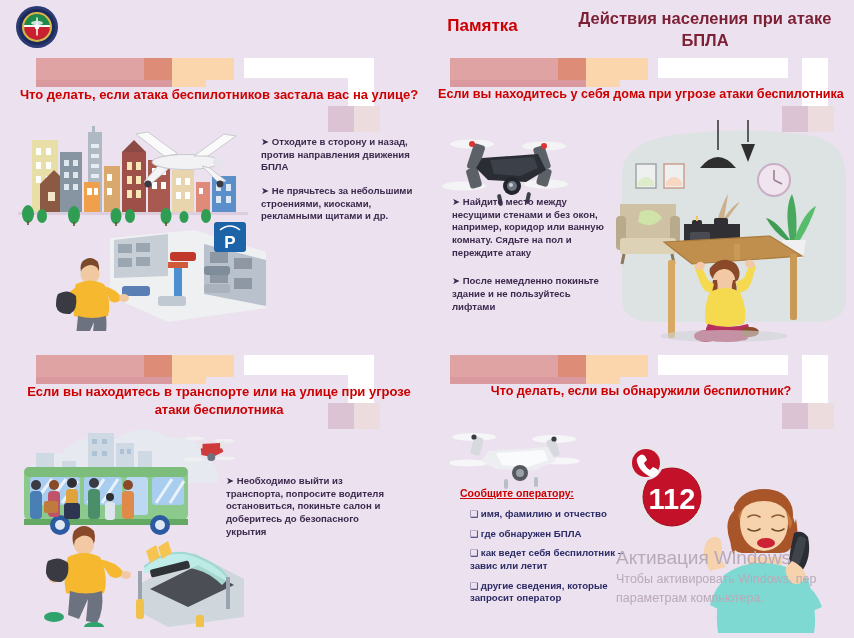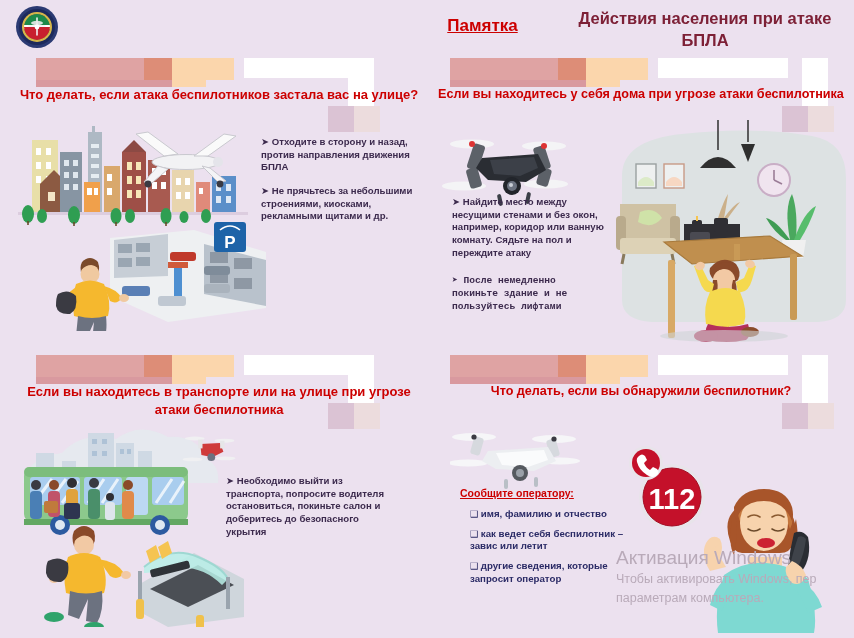--- a/index.html
+++ b/index.html
@@ -14,21 +14,21 @@
   
   .header{position:absolute;left:0;top:0;width:854px;height:56px;}
   .emblem{position:absolute;left:9px;top:4px;width:56px;height:46px;}
   .org-title{
     position:absolute;left:70px;top:5px;width:345px;
     font-size:8.3px;font-weight:bold;line-height:1.38;
     text-align:center;color:#1c1c3c;letter-spacing:.2px;
   }
   .pamyatka{
     position:absolute;left:425px;top:16px;width:115px;
-    font-size:17px;font-weight:bold;color:#cc0000;text-align:center;text-decoration:underline;
+    font-size:17px;font-weight:bold;color:#cc0000;text-align:center;
   }
   .main-title{
     position:absolute;left:560px;top:8px;width:290px;
     font-size:16.5px;font-weight:bold;color:#7d2036;
     text-align:center;line-height:1.32;
   }
 
   
   .panel{position:absolute;}
   .p1{left:18px;top:58px;width:402px;height:285px;}
@@ -378,21 +378,21 @@
           <path d="M94 204q20 6 40 0 4 12-2 16-20 4-40 0-2-10 2-16z" fill="#b5305a"></path>
           <ellipse cx="92" cy="216" rx="12" ry="6" fill="#b5305a"></ellipse>
           <ellipse cx="136" cy="212" rx="9" ry="5" fill="#8a4a2a"></ellipse>
         </g>
         <ellipse cx="110" cy="216" rx="64" ry="6" fill="#cfd4d5" opacity=".6"></ellipse>
       </svg>
     </div>
 
     <div class="bullets" style="left:20px;top:138px;width:152px;">
       <div class="bullet"><span class="ar">➤</span> <span>Найдите место между несущими стенами и без окон, например, коридор или ванную комнату. Сядьте на пол и переждите атаку</span></div>
-      <div class="bullet" style="margin-top:16px;font-family:Liberation Mono, monospace;"><span class="ar">➤</span> <span>После немедленно покиньте здание и не пользуйтесь лифтами</span></div>
+      <div class="bullet" style="margin-top:16px;"><span class="ar">➤</span> <span>После немедленно покиньте здание и не пользуйтесь лифтами</span></div>
     </div>
   </div>
 
   <div class="panel p3">
     <div class="wframe-top"></div>
     <div class="wframe-side" style="left:330px;"></div>
     <div class="bars">
       <div class="bar a"></div>
         <div class="bar b"></div>
         <div class="bar c"></div>
@@ -573,20 +573,21 @@
           <path d="M88 98q10 4 14 14-4 12-14 8-8-8-6-16z" fill="#f7d3ad"></path>
           <path d="M6 108q-10-16-4-28 6-10 14-4 4 8 0 18l6 10z" fill="#f7d3ad"></path>
           <path d="M2 84q2-10 8-10 5 0 6 8-4 0-6 4-4 0-8-2z" fill="#f7d3ad"></path>
         </g>
       </svg>
     </div>
 
     <div class="cl-title" style="position:absolute;left:28px;top:132px;">Сообщите оператору:</div>
     <div class="cl" style="position:absolute;left:38px;top:153px;width:182px;">
       <div class="cl-item"><span class="box">❑</span> <span>имя, фамилию и отчество</span></div>
+      <div class="cl-item"><span class="box">❑</span> <span>где обнаружен БПЛА</span></div>
       <div class="cl-item"><span class="box">❑</span> <span>как ведет себя беспилотник – завис или летит</span></div>
       <div class="cl-item"><span class="box">❑</span> <span>другие сведения, которые запросит оператор</span></div>
     </div>
   </div>
 
   <div class="badge112">
     <svg width="86" height="92" viewBox="0 0 86 92">
       <circle cx="48" cy="54" r="33" fill="#e8e4ea"></circle>
       <circle cx="48" cy="54" r="29" fill="#c4112a"></circle>
       <circle cx="48" cy="54" r="29" fill="none" stroke="#a30d22" stroke-width="1"></circle>

